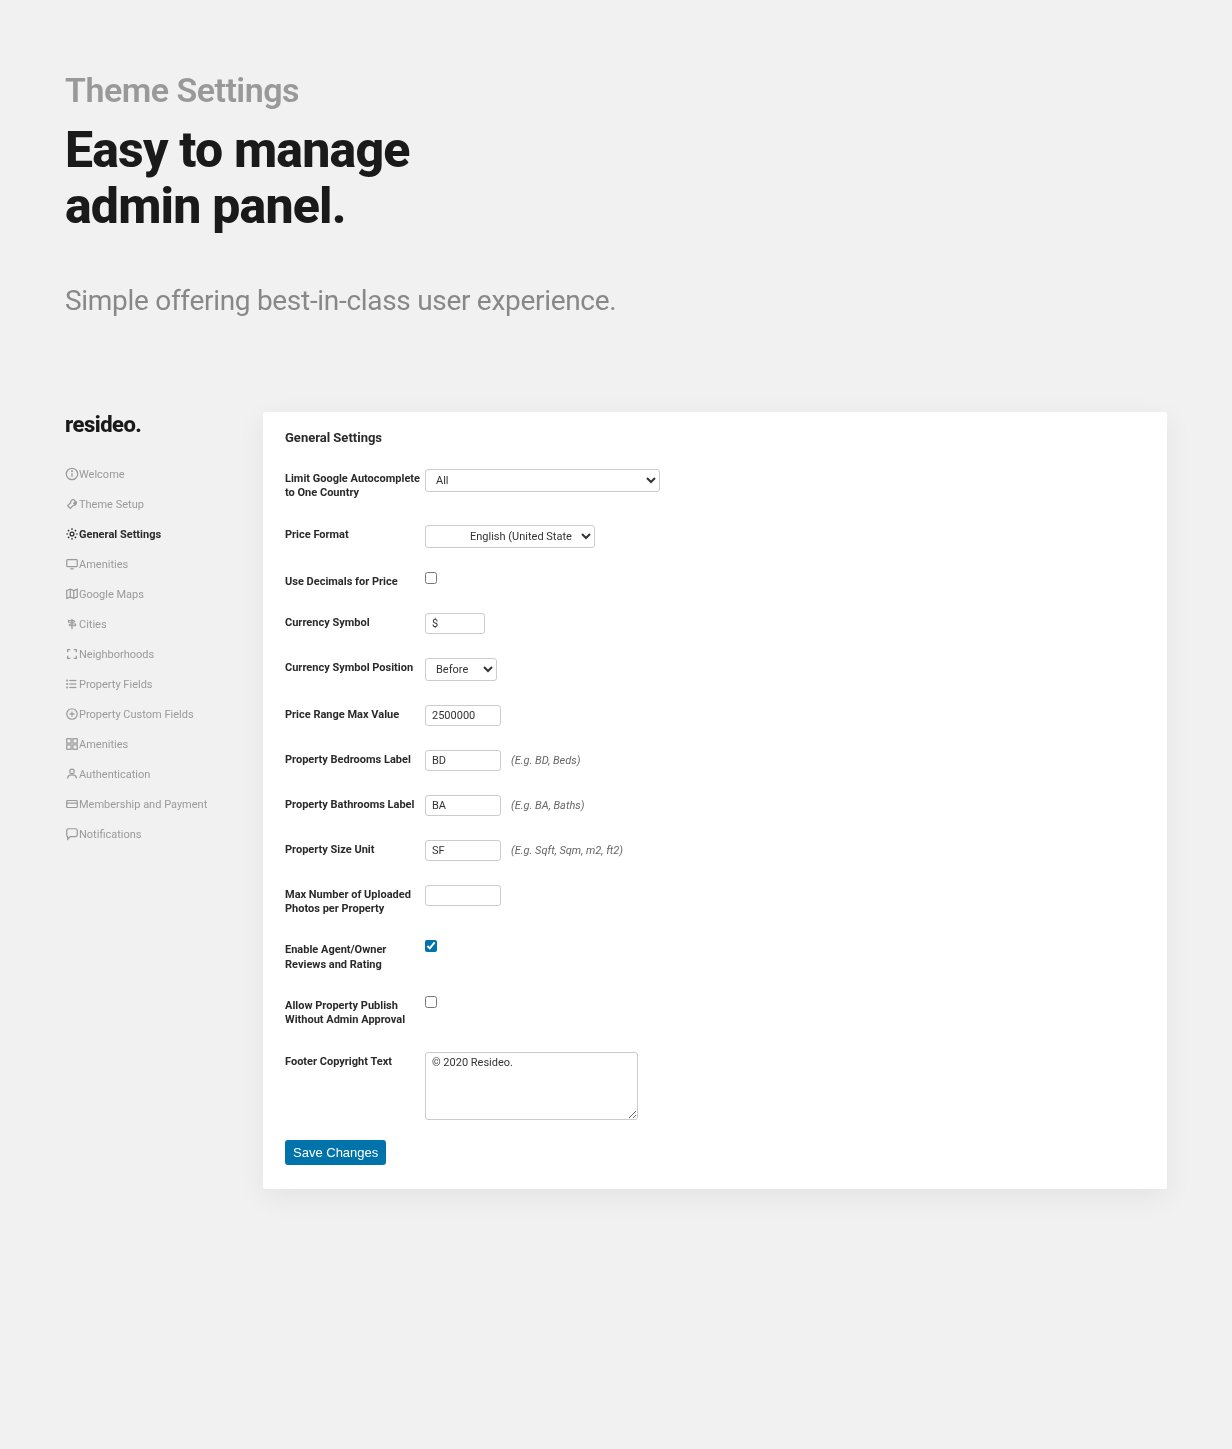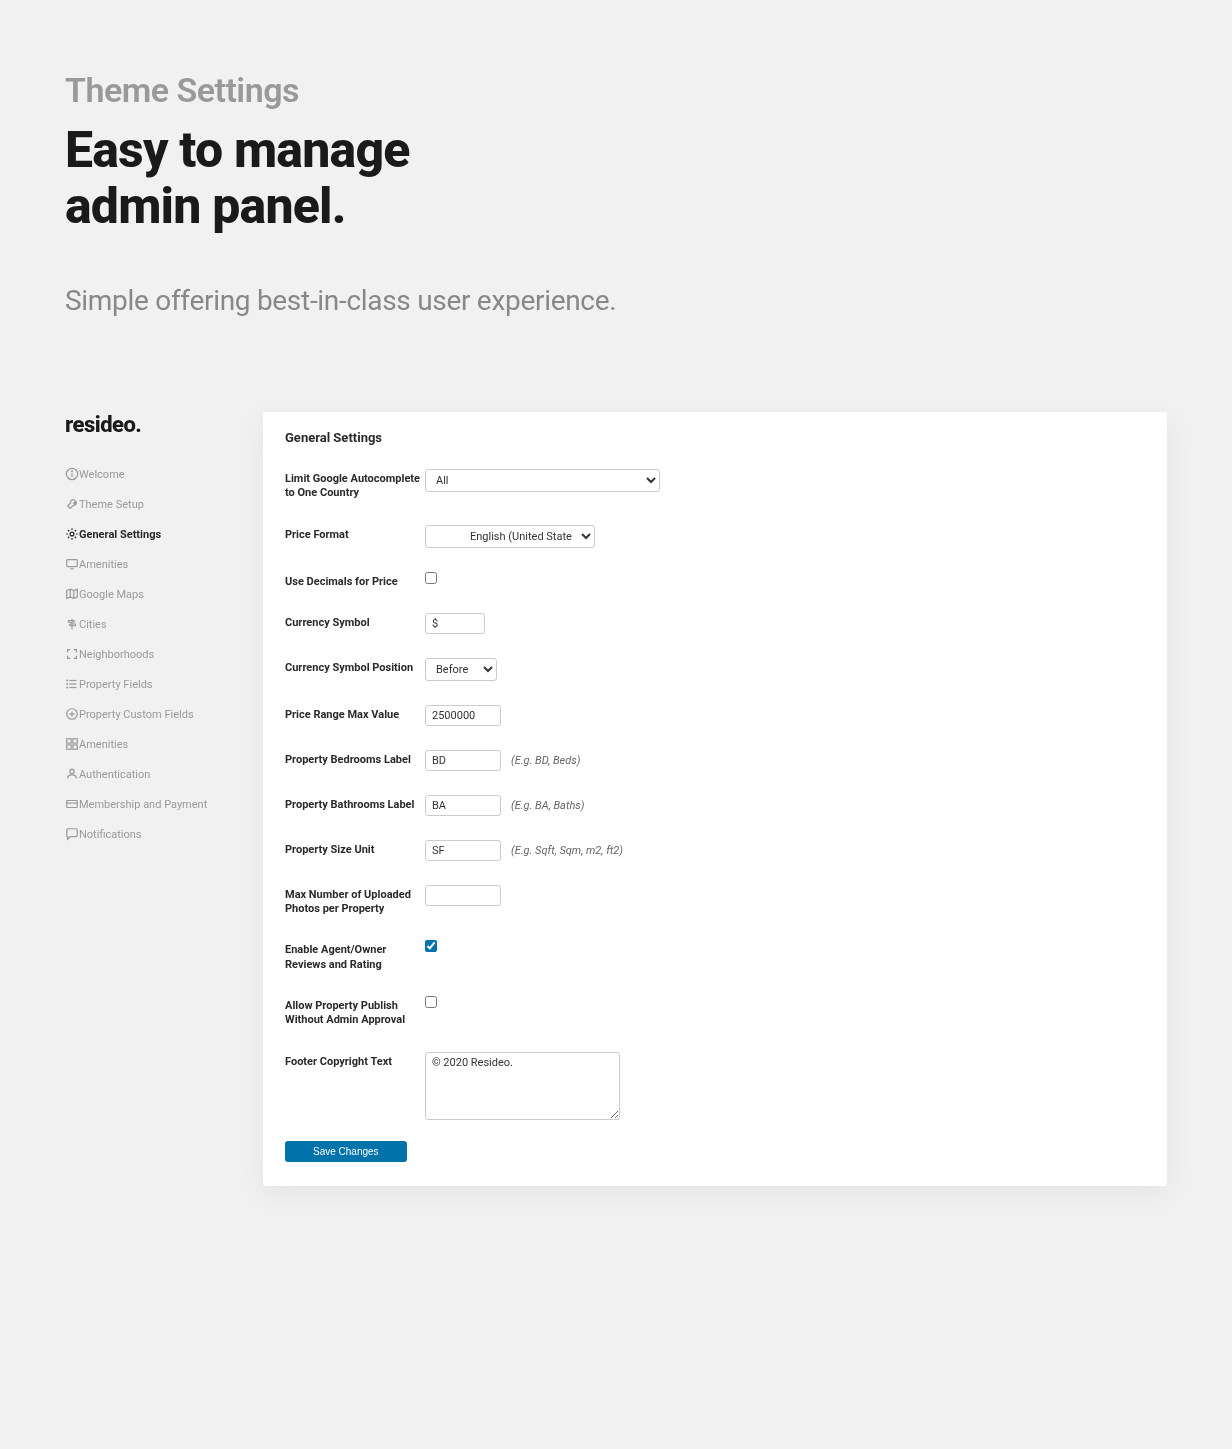--- a/index.html
+++ b/index.html
@@ -109,41 +109,41 @@
     color: #333;
     font-family: inherit;
     background: #fff;
   }
   select.wide { width: 235px; }
   select.med { width: 170px; padding-left: 40px; }
   select.small { width: 72px; }
   input.xs { width: 60px; }
   input.sm { width: 76px; }
   textarea {
-    width: 195px;
+    width: 213px;
     height: 68px;
     resize: both;
   }
   .hint {
     font-size: 11px;
     font-style: italic;
     color: #666;
   }
   input[type="checkbox"] {
     width: 12px;
     height: 12px;
     accent-color: #0073aa;
   }
   .save-btn {
     background: #0073aa;
     color: #fff;
     border: none;
     border-radius: 3px;
-    padding: 5px 28px;
-    font-size: 10px;
+    padding: 5px 8px;
+    font-size: 13px;
     cursor: pointer;
     text-align: right;
   }
 </style>
 </head>
 <body>
 
 <div class="page-subtitle">Theme Settings</div>
 <div class="page-title">
   <span>Easy to manage</span><br>

